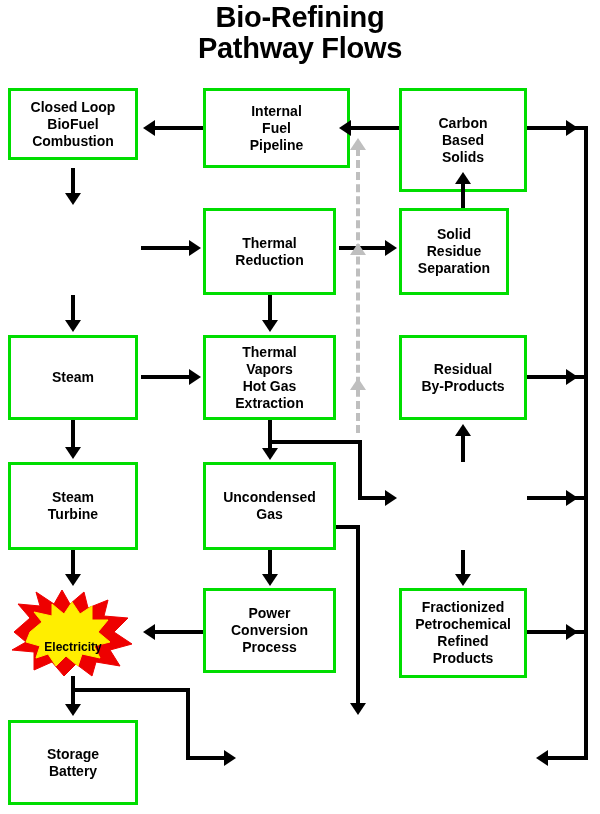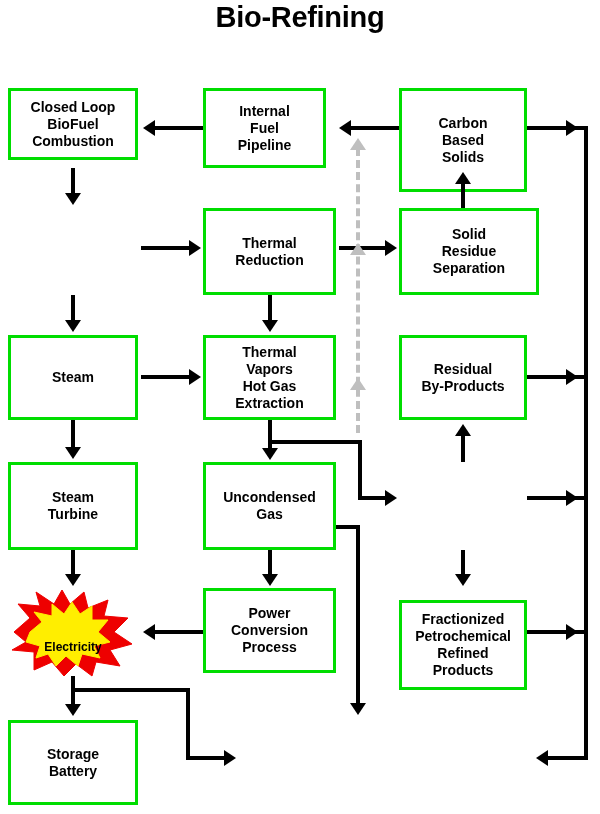--- a/index.html
+++ b/index.html
@@ -115,38 +115,39 @@
     margin-top: 28px;
   }
 </style>
 </head>
 <body>
 
 <div id="canvas">
 
   <div class="title">
     <div>Bio-Refining</div>
+    <div>Pathway Flows</div>
   </div>
 
   <div class="node" style="left:8px; top:88px; width:130px; height:72px;">Closed Loop<br>BioFuel<br>Combustion</div>
 
-  <div class="node" style="left:203px; top:88px; width:123px; height:80px;">Internal<br>Fuel<br>Pipeline</div>
+  <div class="node" style="left:203px; top:88px; width:147px; height:80px;">Internal<br>Fuel<br>Pipeline</div>
 
   <div class="node" style="left:399px; top:88px; width:128px; height:104px;">Carbon<br>Based<br>Solids</div>
 
   <div class="hline" style="left:155px; top:126px; width:48px;"></div>
   <div class="arrow left" style="left:143px; top:120px;"></div>
 
   <div class="hline" style="left:351px; top:126px; width:48px;"></div>
   <div class="arrow left" style="left:339px; top:120px;"></div>
 
 
   <div class="node" style="left:203px; top:208px; width:133px; height:87px;">Thermal<br>Reduction</div>
 
-  <div class="node" style="left:399px; top:208px; width:140px; height:87px;">Solid<br>Residue<br>Separation</div>
+  <div class="node" style="left:399px; top:208px; width:110px; height:87px;">Solid<br>Residue<br>Separation</div>
 
   <div class="vline" style="left:71px; top:168px; height:28px;"></div>
   <div class="arrow down" style="left:65px; top:193px;"></div>
 
   <div class="hline" style="left:141px; top:246px; width:50px;"></div>
   <div class="arrow right" style="left:189px; top:240px;"></div>
 
   <div class="hline" style="left:339px; top:246px; width:48px;"></div>
   <div class="arrow right" style="left:385px; top:240px;"></div>
 
@@ -190,21 +191,21 @@
   <div class="burst" style="left:8px; top:588px; width:130px; height:90px;">
     <svg width="130" height="90" viewBox="0 0 130 90">
       <polygon points="6,44 22,30 10,16 32,18 28,4 46,16 54,2 62,16 76,4 80,20 100,12 96,28 120,30 106,44 124,56 102,62 112,78 88,74 84,88 68,76 56,88 44,74 26,82 26,64 4,62 18,54" fill="#ee0000" stroke="#ee0000" stroke-width="1"></polygon>
       <polygon points="22,44 34,34 26,24 44,28 44,16 56,26 64,14 72,26 84,18 84,32 100,32 90,44 102,54 86,58 92,70 74,66 70,78 58,68 48,78 40,66 28,70 32,58 18,54" fill="#ffee00" stroke="#ffee00" stroke-width="1"></polygon>
     </svg>
     <div class="burst-label">Electricity</div>
   </div>
 
   <div class="node" style="left:203px; top:588px; width:133px; height:85px;">Power<br>Conversion<br>Process</div>
 
-  <div class="node" style="left:399px; top:588px; width:128px; height:90px;margin-top:12px;">Fractionized<br>Petrochemical<br>Refined<br>Products</div>
+  <div class="node" style="left:399px; top:588px; width:128px; height:90px;">Fractionized<br>Petrochemical<br>Refined<br>Products</div>
 
   <div class="vline" style="left:71px; top:550px; height:28px;"></div>
   <div class="arrow down" style="left:65px; top:574px;"></div>
 
   <div class="vline" style="left:268px; top:550px; height:26px;"></div>
   <div class="arrow down" style="left:262px; top:574px;"></div>
 
   <div class="hline" style="left:155px; top:630px; width:48px;"></div>
   <div class="arrow left" style="left:143px; top:624px;"></div>
 

